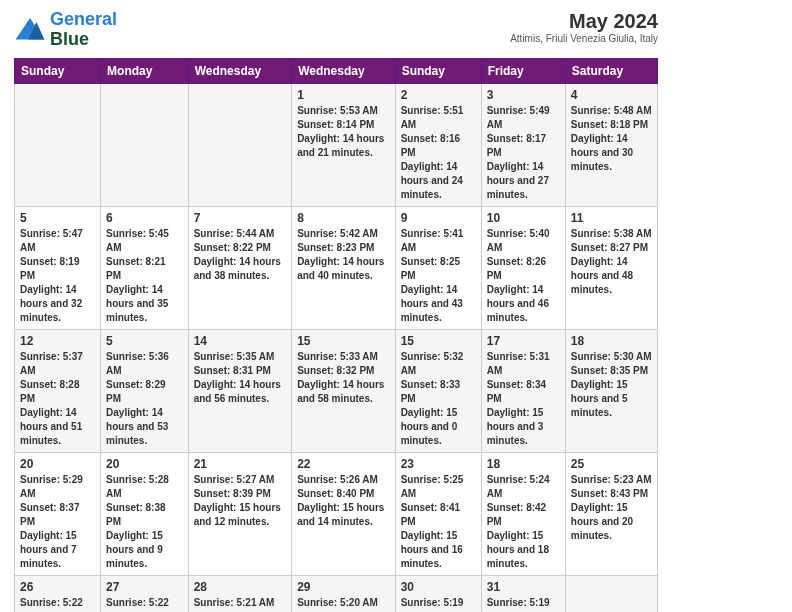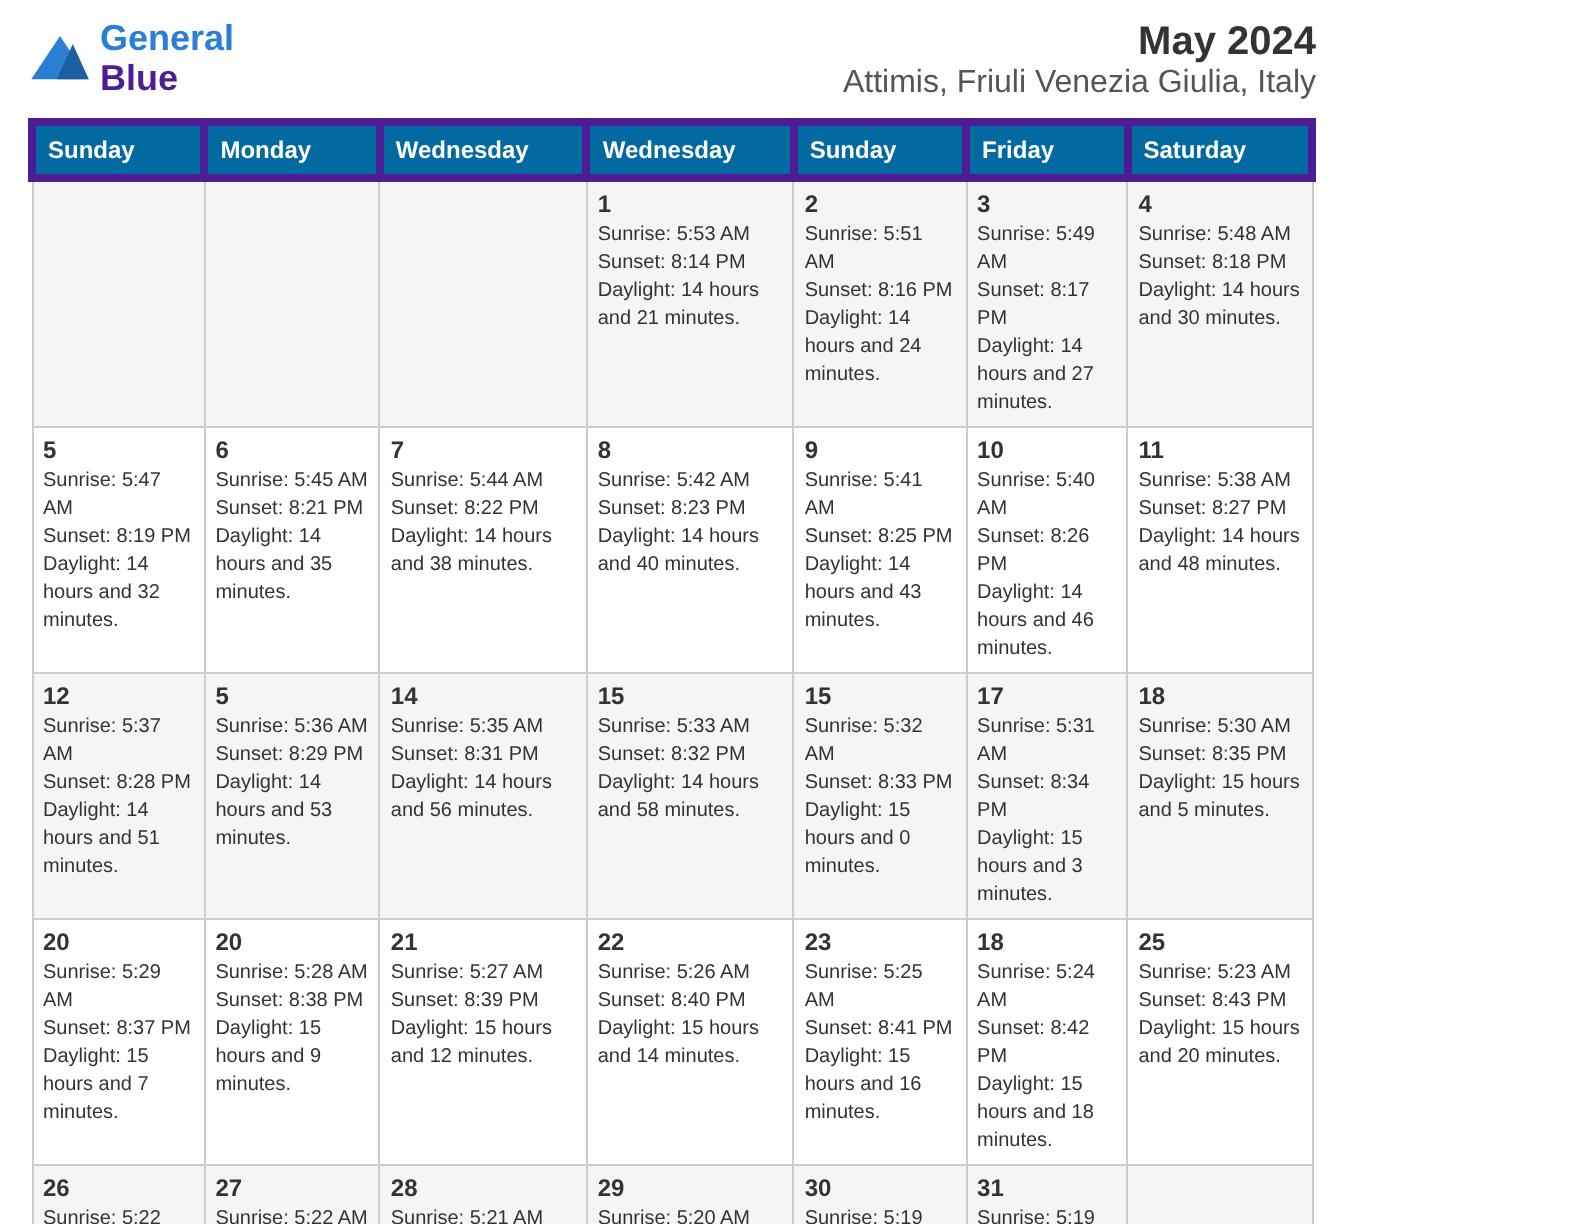--- a/index.html
+++ b/index.html
@@ -40,36 +40,36 @@
     }
     .title-block {
       text-align: right;
     }
     .main-title {
       font-size: 20px;
       font-weight: bold;
       color: #333;
     }
     .subtitle {
-      font-size: 16px;
+      font-size: 10px;
       color: #555;
     }
     table {
       width: 100%;
       border-collapse: collapse;
       font-size: 11px;
     }
     thead tr th {
-      background-color: #0369a1;
+      background-color: #701a75;
       color: #fff;
       text-align: left;
       padding: 5px 6px;
       font-size: 12px;
       font-weight: bold;
-      border: 4px solid #4c1d95;
+      border: 1px solid #4c1d95;
     }
     tbody tr td {
       border: 1px solid #ccc;
       vertical-align: top;
       padding: 4px 5px;
       min-height: 70px;
       height: 74px;
     }
     tbody tr:nth-child(odd) td {
       background-color: #f5f5f5;
@@ -80,38 +80,39 @@
     .day-num {
       font-weight: bold;
       font-size: 12px;
       margin-bottom: 2px;
       color: #333;
     }
     .day-info {
       font-size: 10px;
       color: #333;
       line-height: 1.4;
+      font-weight: bold;
     }
     .empty-cell {
       background-color: #f5f5f5;
     }
   </style>
 </head>
 <body>
 
 <div class="page">
   <div class="header">
     <div class="logo">
       <svg class="logo-icon" viewBox="0 0 40 40">
         <polygon points="20,5 38,32 2,32" fill="#2a7fd4"></polygon>
         <polygon points="28,10 38,32 18,32" fill="#1a5fa0"></polygon>
       </svg>
       <div class="logo-text">
         <div><span>General</span></div>
-        <div><span style="color:#4c1d95;">Blue</span></div>
+        <div><span style="color:#14532d;">Blue</span></div>
       </div>
     </div>
     <div class="title-block">
       <div class="main-title">May 2024</div>
       <div class="subtitle">Attimis, Friuli Venezia Giulia, Italy</div>
     </div>
   </div>
 
   <table>
     <thead>

